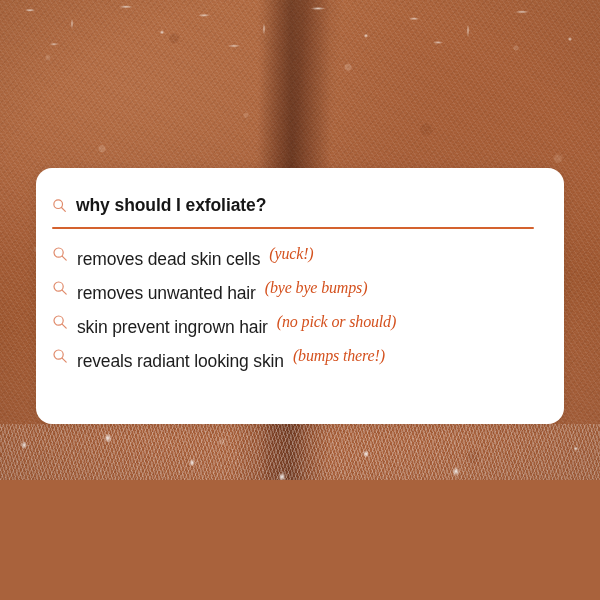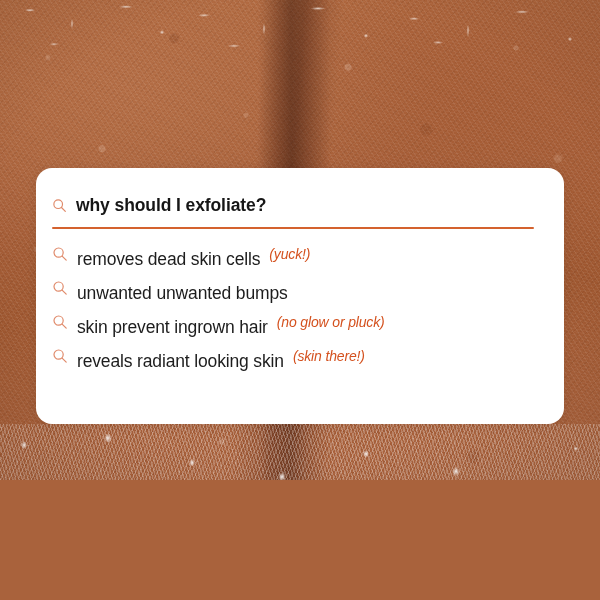--- a/index.html
+++ b/index.html
@@ -210,22 +210,23 @@
     font-size: 17.5px;
     color: #1d1d1d;
     white-space: nowrap;
     letter-spacing: -0.15px;
     margin-top: 11px;
   }
 
   .item-aside {
     color: #d4511e;
     font-style: italic;
-    font-size: 14px;
+    font-size: 16px;
     letter-spacing: -0.15px;
+    font-family: Liberation Serif, serif;
   }
 </style>
 </head>
 <body>
 
 <div id="stage">
 
   <div class="bg-layer" id="bg-base"></div>
   <div class="bg-layer" id="bg-mottle"></div>
   <div class="bg-layer" id="bg-grain"></div>
@@ -262,39 +263,40 @@
     </div>
 
 
     <div class="row">
       <span class="q-icon">
         <svg viewBox="0 0 16 16" width="16" height="16" aria-hidden="true">
           <circle cx="6.6" cy="6.6" r="4.6" fill="none" stroke="#e08a6a" stroke-width="1.2"></circle>
           <line x1="10.1" y1="10.1" x2="14.2" y2="14.2" stroke="#e08a6a" stroke-width="1.2" stroke-linecap="round"></line>
         </svg>
       </span>
-      <span class="item-text">unwanted unwanted bumps </span>
+      <span class="item-text">removes unwanted hair </span>
+        <span class="item-aside">(bye bye bumps)</span>
     </div>
 
     <div class="row">
       <span class="q-icon">
         <svg viewBox="0 0 16 16" width="16" height="16" aria-hidden="true">
           <circle cx="6.6" cy="6.6" r="4.6" fill="none" stroke="#e08a6a" stroke-width="1.2"></circle>
           <line x1="10.1" y1="10.1" x2="14.2" y2="14.2" stroke="#e08a6a" stroke-width="1.2" stroke-linecap="round"></line>
         </svg>
       </span>
       <span class="item-text">skin prevent ingrown hair </span>
-        <span class="item-aside">(no glow or pluck)</span>
+        <span class="item-aside">(no pick or should)</span>
     </div>
 
     <div class="row">
       <span class="q-icon">
         <svg viewBox="0 0 16 16" width="16" height="16" aria-hidden="true">
           <circle cx="6.6" cy="6.6" r="4.6" fill="none" stroke="#e08a6a" stroke-width="1.2"></circle>
           <line x1="10.1" y1="10.1" x2="14.2" y2="14.2" stroke="#e08a6a" stroke-width="1.2" stroke-linecap="round"></line>
         </svg>
       </span>
       <span class="item-text">reveals radiant looking skin </span>
-        <span class="item-aside">(skin there!)</span>
+        <span class="item-aside">(bumps there!)</span>
     </div>
 
   </div>
 </div>
 
 </body></html>

